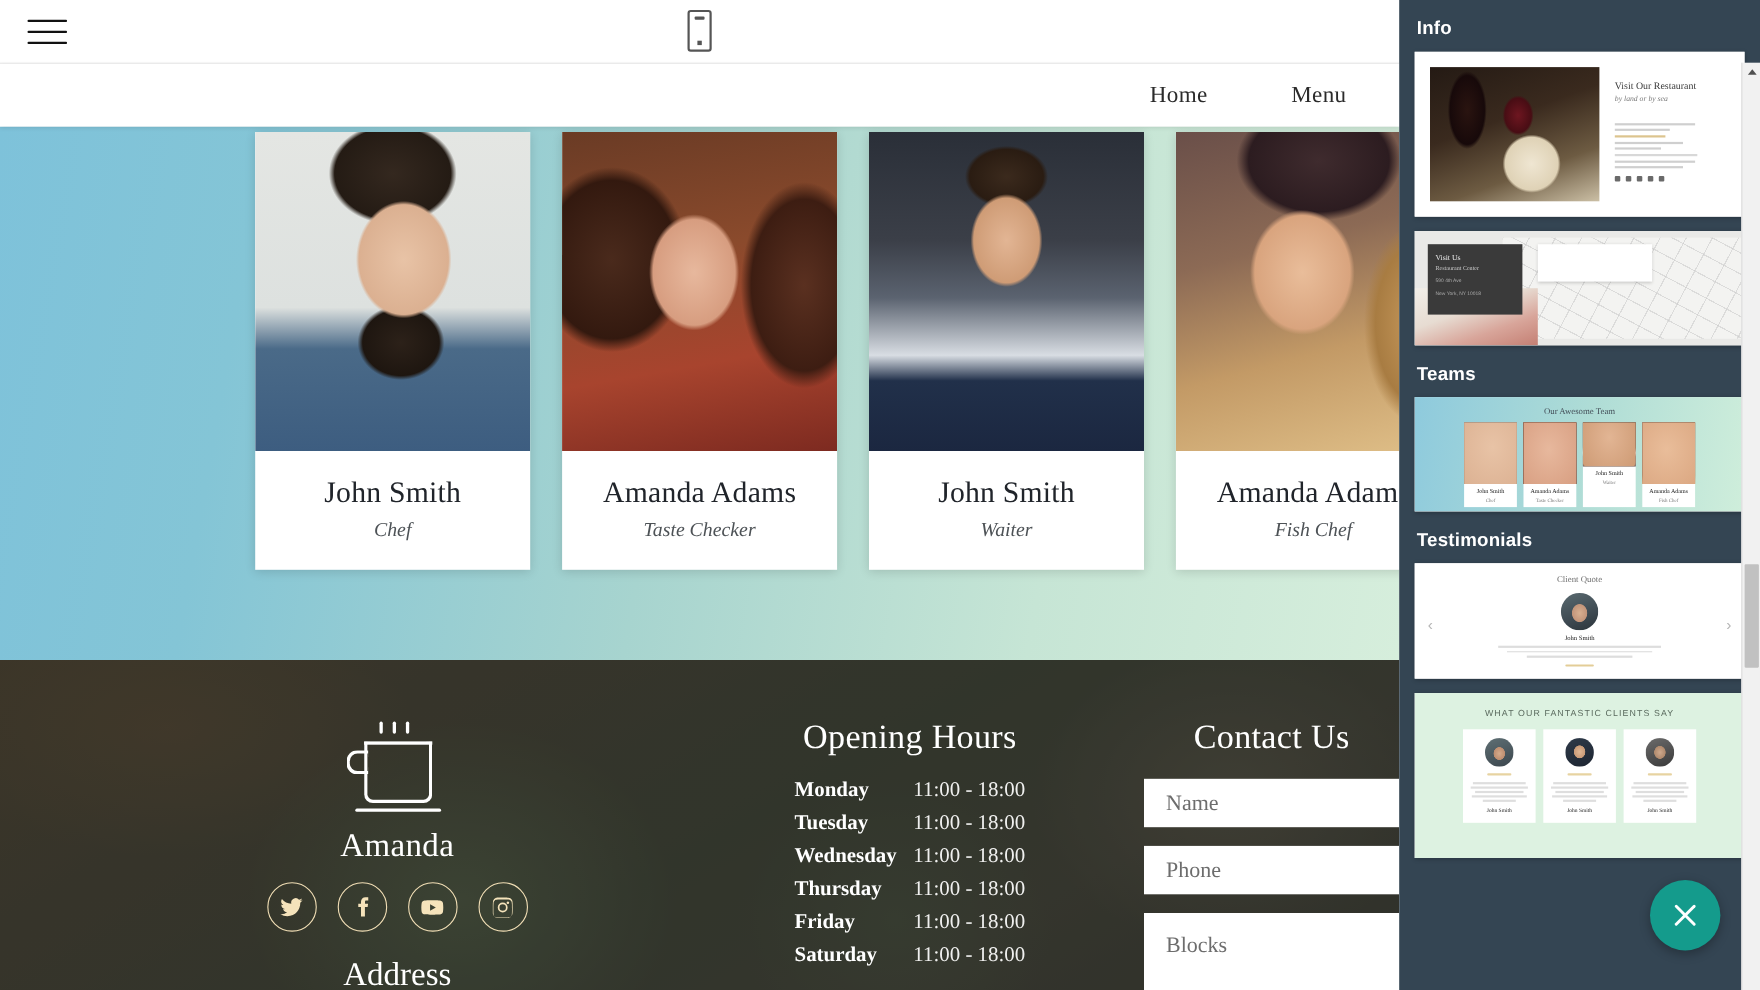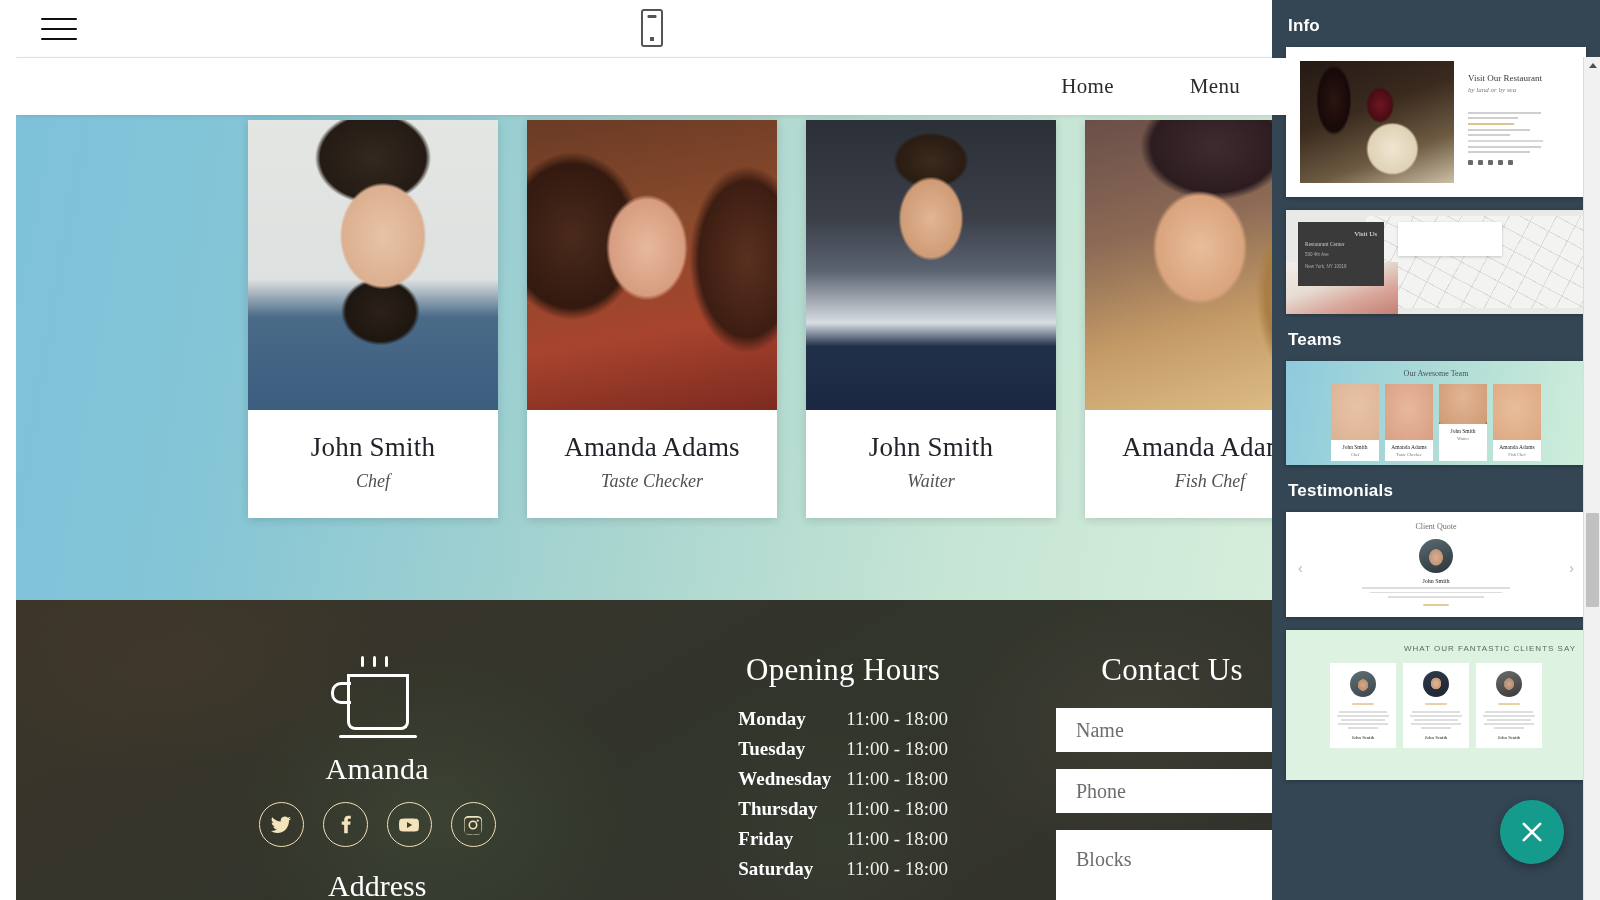--- a/index.html
+++ b/index.html
@@ -12,21 +12,20 @@
 
   
   .app { position: relative; width: 1600px; height: 900px; }
 
   
   .canvas {
     position: absolute; left: 0; top: 0;
     width: 1272px; height: 900px;
     overflow: hidden;
     background: #fff;
-    margin-left: 16px;
   }
 
   
   .editor-bar {
     position: relative;
     height: 58px;
     background: #ffffff;
     border-bottom: 1px solid #e6e6e6;
     display: flex; align-items: center;
   }
@@ -287,21 +286,21 @@
       #f3f3f1;
   }
   .tb-map .card {
     position:absolute; left:112px; top:12px; width:104px; height:34px; background:#fff;
     box-shadow:0 1px 3px rgba(0,0,0,.18);
   }
   .tb-map .dark {
     position:absolute; left:12px; top:12px; width:86px; height:64px; background:#3a3a3a;
     padding:8px 7px;
   }
-  .tb-map .dark .t1 { font-family:"Liberation Serif",serif; font-size:7px; color:#eee;text-align:right; }
+  .tb-map .dark .t1 { font-family:"Liberation Serif",serif; font-size:7px; color:#eee; }
   .tb-map .dark .t2 { font-family:"Liberation Serif",serif; font-size:5.5px; color:#ccc; margin-top:3px; }
   .tb-map .dark .t3 { font-size:4.5px; color:#aaa; margin-top:5px; line-height:1.5; }
 
   
   .tb-team {
     height: 104px; padding: 8px 10px;
     background: linear-gradient(100deg, #8ecadd 0%, #aedcd6 50%, #cfeedb 100%);
   }
   .tb-team .cap { font-family:"Liberation Serif",serif; font-size:8px; color:#45505a; text-align:center; margin-bottom:6px; }
   .tb-team .cards { display:flex; gap:6px; justify-content:center; }
@@ -319,21 +318,21 @@
                 linear-gradient(160deg,#5a6a70 0%,#3e4a52 60%,#2b343a 100%);
   }
   .tb-test .nm { font-family:"Liberation Serif",serif; font-size:6px; text-align:center; margin-top:5px; color:#222; }
   .tb-test .ln { height:1.5px; background:#ddd; margin:3px auto; }
   .tb-test .gold { height:2px; width:26px; background:#e3cd97; margin:6px auto 0; border-radius:2px; }
   .tb-test .arrow { position:absolute; top:48px; color:#b5b5b5; font-size:14px; }
   .tb-test .arrow.l { left:12px; } .tb-test .arrow.r { right:12px; }
 
   
   .tb-test3 { height: 150px; background:#ddf2e1; padding: 14px 10px; }
-  .tb-test3 .cap { font-size:8px; color:#5a6a5e; text-align:right; letter-spacing:1px; margin-bottom:10px; }
+  .tb-test3 .cap { font-size:8px; color:#5a6a5e; text-align:center; letter-spacing:1px; margin-bottom:10px; }
   .tb-test3 .cols { display:flex; gap:7px; justify-content:center; }
   .tb-test3 .col { width:66px; background:#fff; padding:8px 6px; }
   .tb-test3 .av { width:26px;height:26px;border-radius:50%;margin:0 auto; }
   .tb-test3 .gold { height:2px; width:22px; background:#e7d3a1; margin:6px auto; border-radius:2px; }
   .tb-test3 .ln { height:1.5px; background:#dedede; margin:2.5px auto; }
   .tb-test3 .nm { font-family:"Liberation Serif",serif; font-size:5px; text-align:center; color:#222; margin-top:6px; }
 
   .av-a { background: radial-gradient(ellipse 8px 9px at 50% 54%, #d6ab8c 0%, #bf8e70 62%, rgba(191,142,112,0) 68%), linear-gradient(160deg,#5f6f74 0%,#3b464d 100%); }
   .av-b { background: radial-gradient(ellipse 8px 9px at 50% 48%, #e0b795 0%, #c99a77 62%, rgba(201,154,119,0) 68%), linear-gradient(160deg,#2e3a49 0%,#1d2531 100%); }
   .av-c { background: radial-gradient(ellipse 8px 9px at 50% 50%, #cfa98d 0%, #b08a6d 62%, rgba(176,138,109,0) 68%), linear-gradient(160deg,#6b6b6b 0%,#3a3a3a 100%); }

